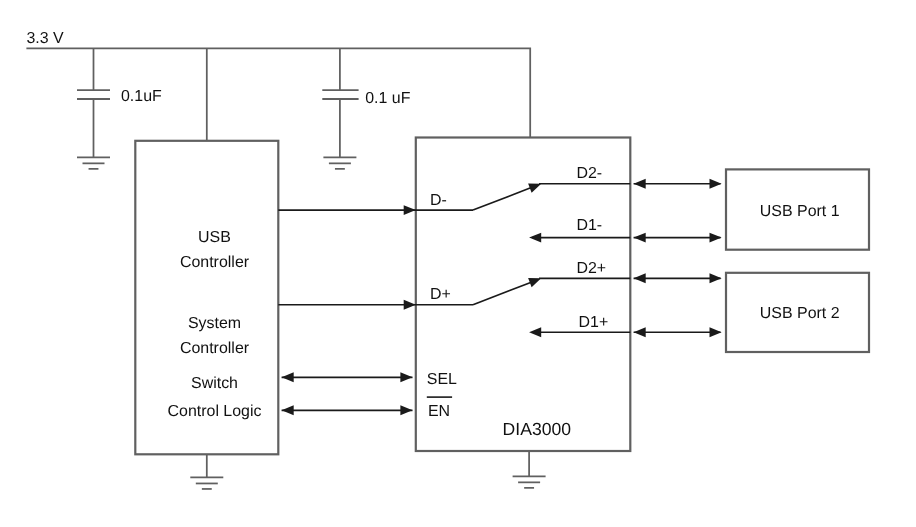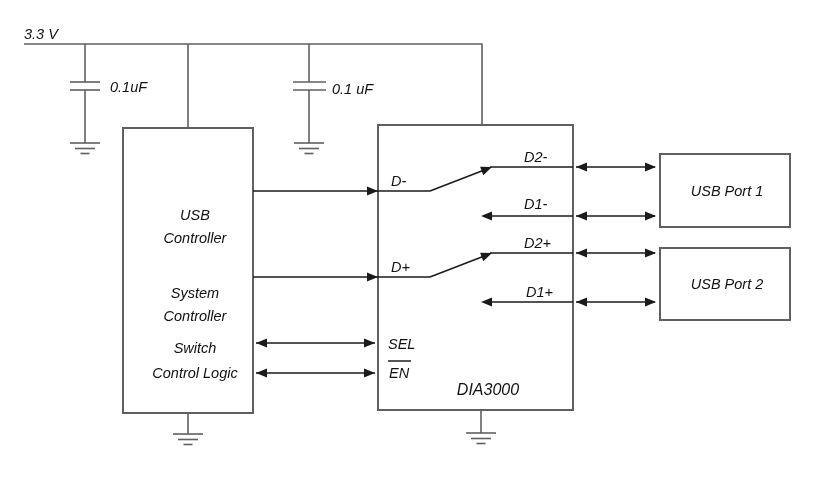--- a/index.html
+++ b/index.html
@@ -6,21 +6,20 @@
     margin: 0;
     padding: 0;
     background: var(--background, #ffffff);
   }
   .stage {
     position: relative;
     width: 679px;
     height: 479px;
     background: var(--background, #ffffff);
     font-family: "Liberation Sans", sans-serif;
-    font-style: italic;
   }
   svg { display: block; }
 
   .box {
     fill: #ffffff;
     stroke: var(--wire, #606060);
     stroke-width: 2;
   }
   .wire {
     stroke: var(--wire, #606060);

